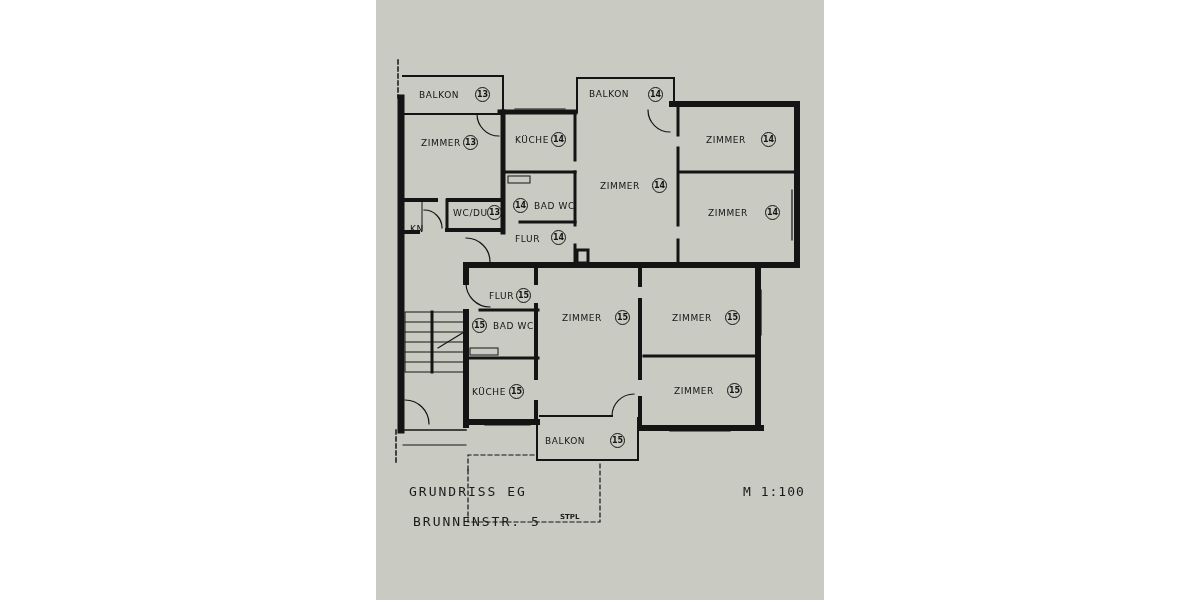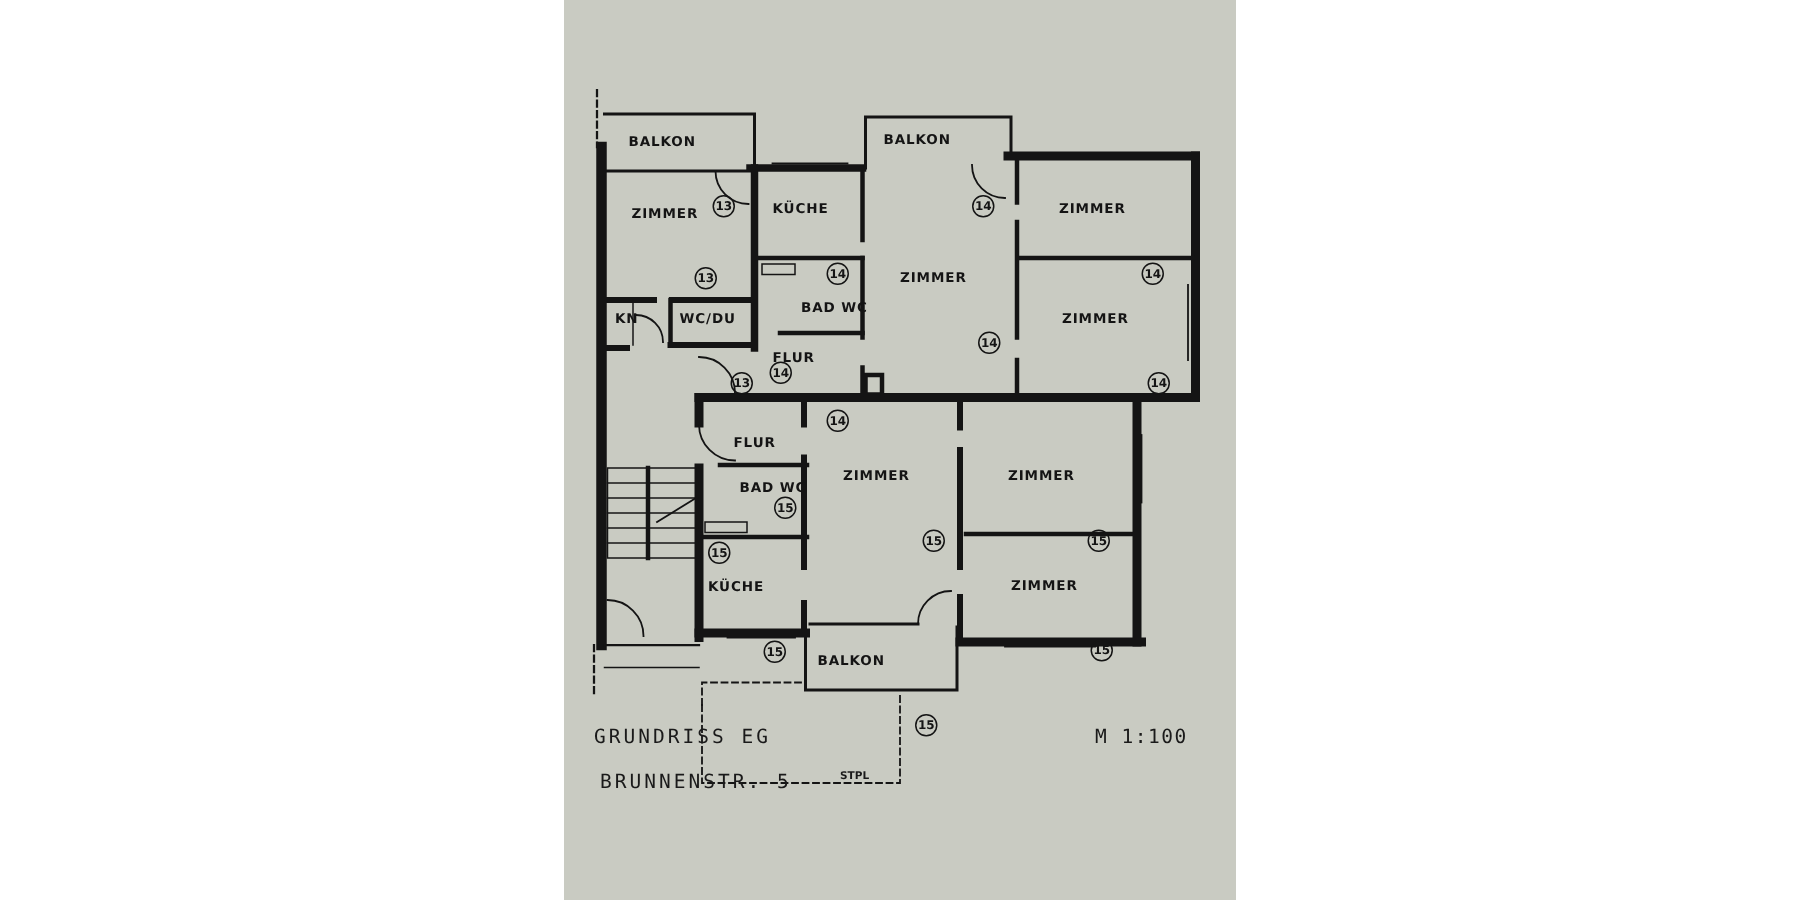--- a/index.html
+++ b/index.html
@@ -1,21 +1,21 @@
 <!DOCTYPE html>
 <html><head>
 <meta charset="utf-8">
 <style>
   html,body{margin:0;padding:0;background:#ffffff;}
   body{width:1200px;height:600px;position:relative;overflow:hidden;font-family:"DejaVu Sans","Liberation Sans",sans-serif;}
   .paper{position:absolute;left:376px;top:0;width:448px;height:600px;background:#c9cbc2;}
   svg.plan{position:absolute;left:0;top:0;width:1200px;height:600px;}
-  .lbl{position:absolute;font-size:9px;letter-spacing:0.6px;color:#141414;white-space:nowrap;font-weight:bold;}
-  .num{position:absolute;width:15px;height:15px;border:1.4px solid #141414;border-radius:50%;font-size:8px;font-weight:bold;color:#141414;display:flex;align-items:center;justify-content:center;box-sizing:border-box;margin-top:43px;}
-  .title{position:absolute;font-size:13px;letter-spacing:2px;color:#1a1a1a;white-space:nowrap;font-family:"DejaVu Sans Mono","Liberation Mono",monospace;}
+  .lbl{position:absolute;font-size:9px;letter-spacing:0.6px;color:#141414;white-space:nowrap;font-weight:normal;}
+  .num{position:absolute;width:15px;height:15px;border:1.4px solid #141414;border-radius:50%;font-size:8px;font-weight:bold;color:#141414;display:flex;align-items:center;justify-content:center;box-sizing:border-box;}
+  .title{position:absolute;font-size:13px;letter-spacing:2px;color:#1a1a1a;white-space:nowrap;font-family:"DejaVu Sans Mono","Liberation Mono",monospace;margin-left:13px;}
   .small{position:absolute;font-size:7px;color:#1a1a1a;font-weight:bold;}
 </style>
 </head>
 <body>
 
 <div class="paper"></div>
 
 <svg class="plan" viewBox="0 0 1200 600">
   <g stroke="#141414" fill="none" stroke-linecap="square">
 
@@ -107,21 +107,21 @@
     <polyline points="468,470 468,522 600,522 600,462" stroke-width="1.2" stroke-dasharray="4,3"></polyline>
   </g>
 </svg>
 
 <span class="lbl" style="left:419px;top:90px">BALKON</span>
 <span class="num" style="left:475px;top:87px">13</span>
 
 <span class="lbl" style="left:421px;top:138px">ZIMMER</span>
 <span class="num" style="left:463px;top:135px">13</span>
 
-<span class="lbl" style="left:410px;top:208px">KN</span>
+<span class="lbl" style="left:410px;top:224px">KN</span>
 
 <span class="lbl" style="left:453px;top:208px">WC/DU</span>
 <span class="num" style="left:487px;top:205px">13</span>
 
 <span class="lbl" style="left:589px;top:89px">BALKON</span>
 <span class="num" style="left:648px;top:87px">14</span>
 
 <span class="lbl" style="left:515px;top:135px">KÜCHE</span>
 <span class="num" style="left:551px;top:132px">14</span>
 

